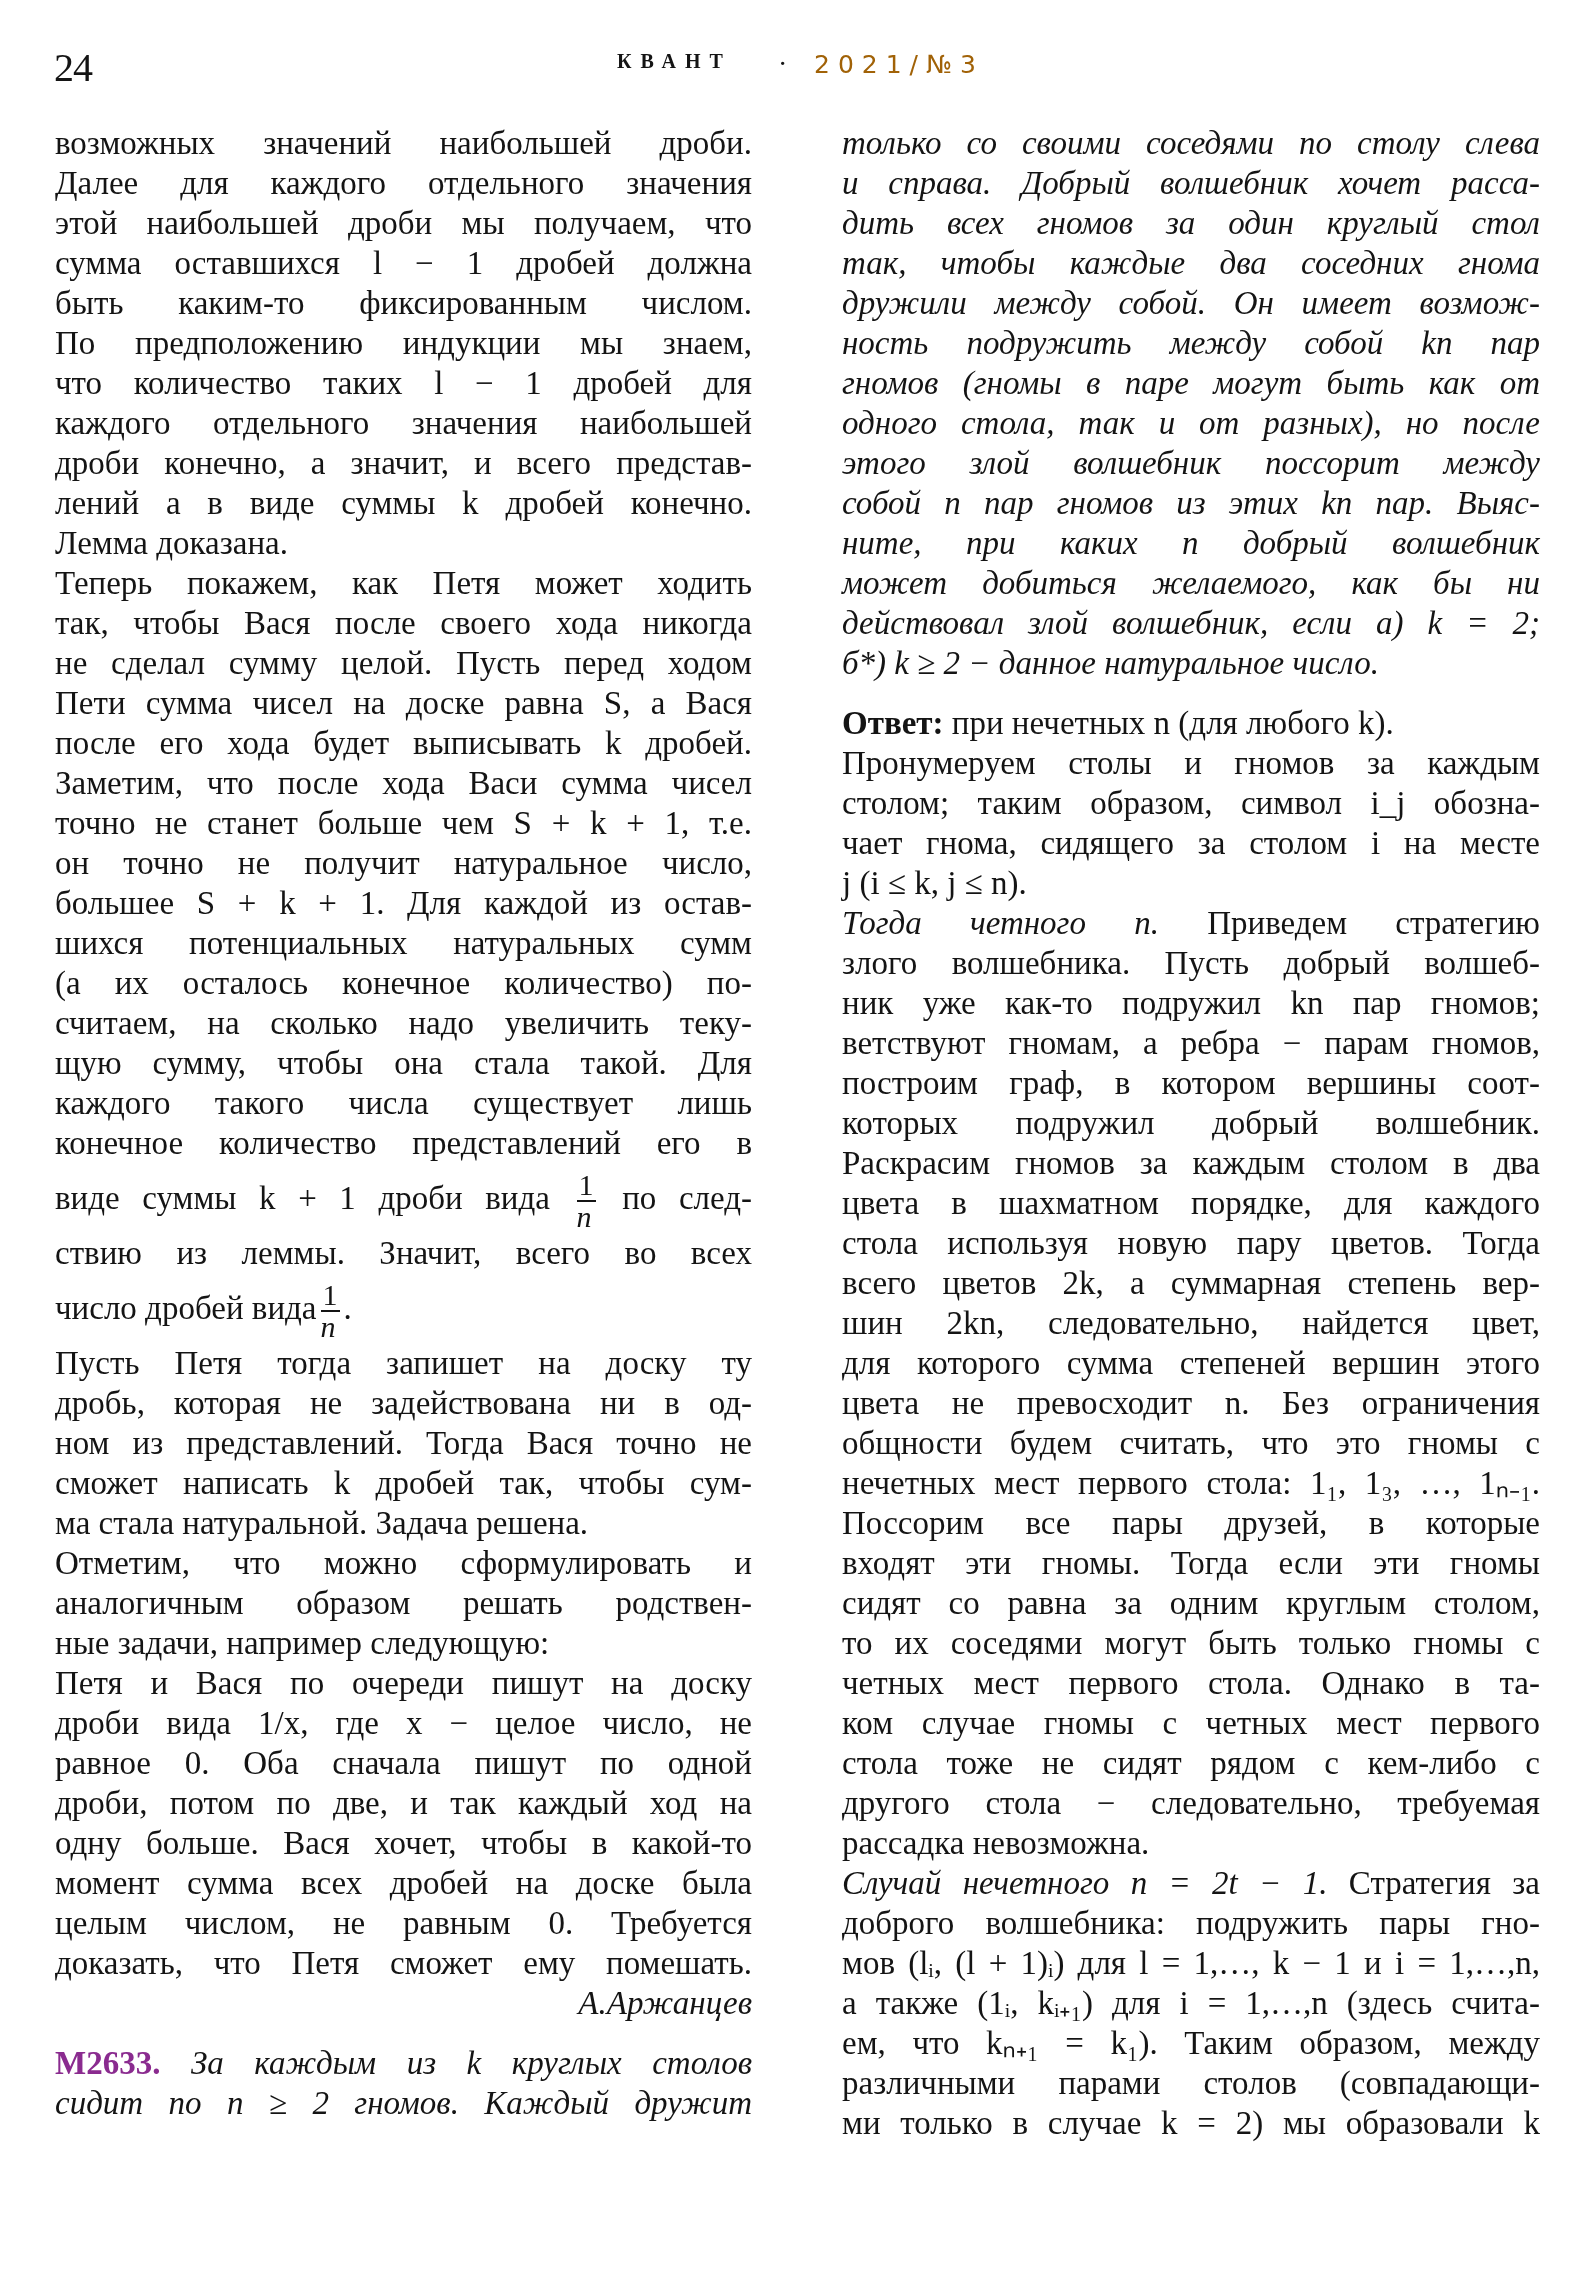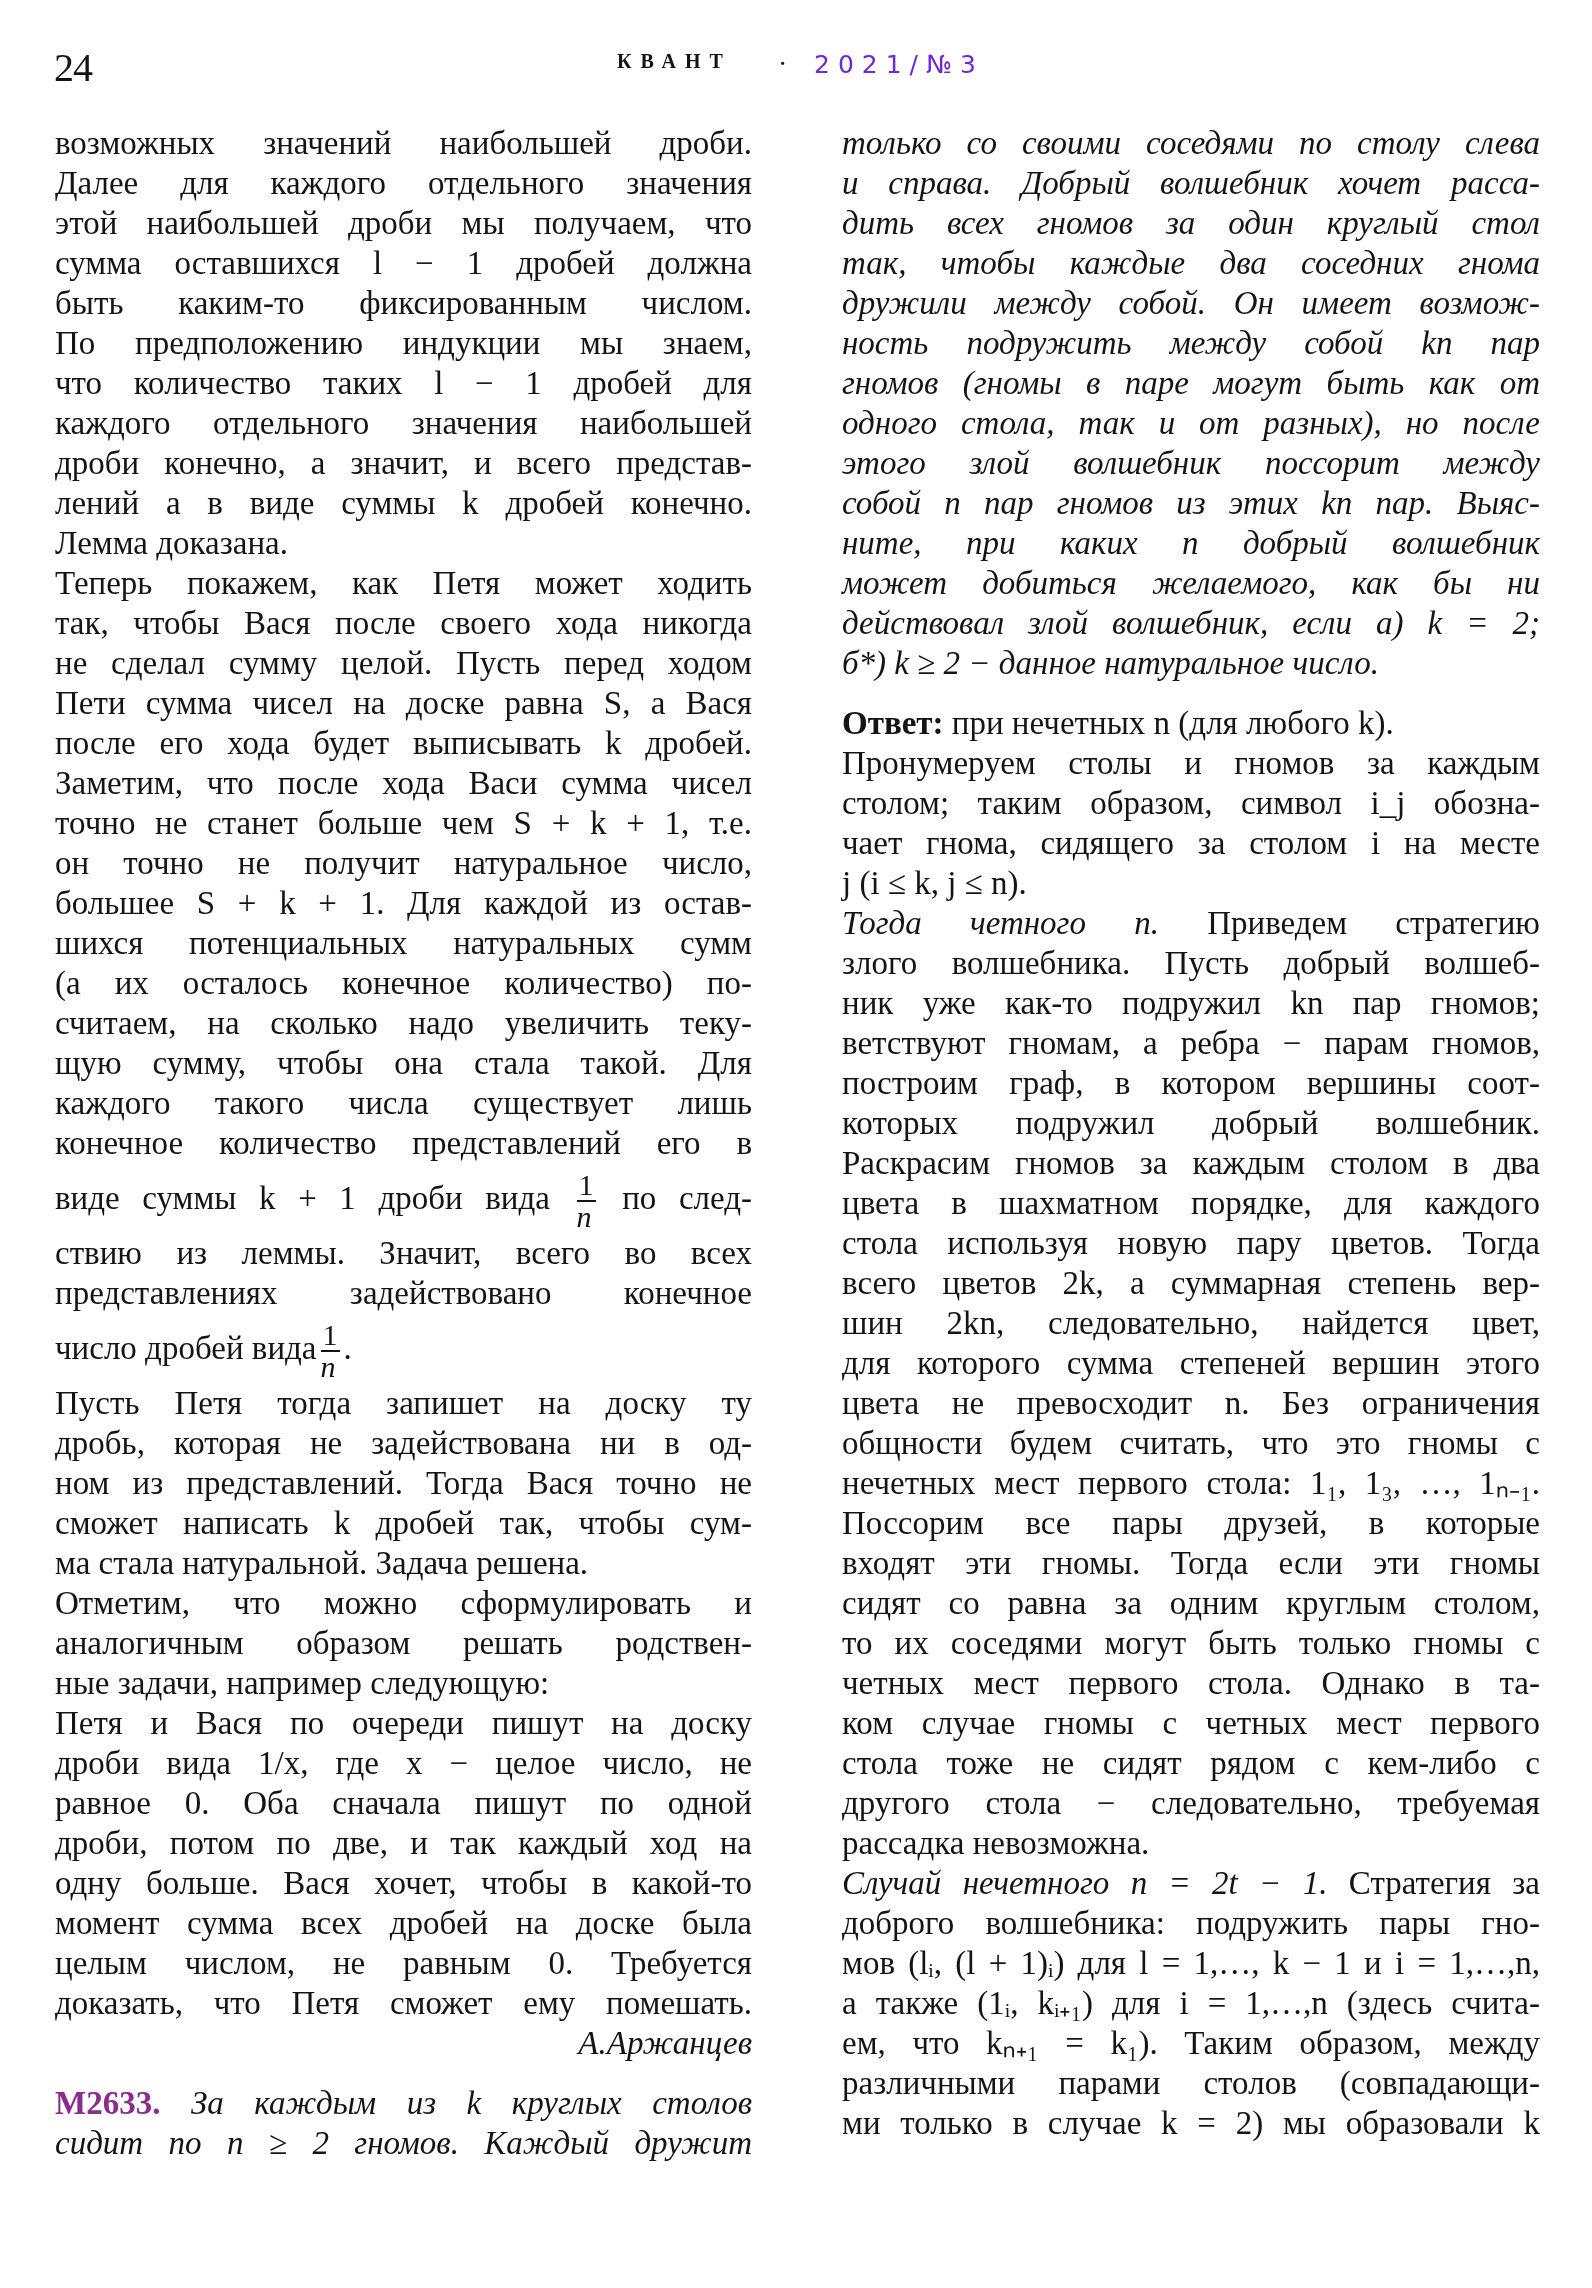--- a/index.html
+++ b/index.html
@@ -2,21 +2,21 @@
 <html><head>
 <meta charset="utf-8">
 <style>
   html, body { margin: 0; padding: 0; background: #ffffff; }
   body { width: 1592px; height: 2289px; position: relative; overflow: hidden;
          font-family: "Liberation Serif", "DejaVu Serif", serif; color: #141414; }
   .header { position: absolute; top: 38px; left: 0; width: 1592px; height: 50px; }
   .page-num { position: absolute; left: 54px; top: 6px; font-size: 40px; letter-spacing: -1px; }
   .journal { position: absolute; left: 617px; top: 12px; font-size: 20px; font-weight: bold; letter-spacing: 9px; }
   .dot { position: absolute; left: 778px; top: 10px; font-size: 28px; }
-  .issue { position: absolute; left: 814px; top: 12px; font-family: "DejaVu Sans", sans-serif; font-size: 25px; letter-spacing: 8px; color: #6d28d9; }
+  .issue { position: absolute; left: 814px; top: 12px; font-family: "DejaVu Sans", sans-serif; font-size: 25px; letter-spacing: 8px; color: #a16207; }
   .col { position: absolute; top: 123px; font-size: 33px; line-height: 40px; font-family: Liberation Serif, serif; }
   .col.left { left: 55px; width: 697px; }
   .col.right { left: 842px; width: 698px; }
   .ln { display: block; white-space: nowrap; text-align: justify; text-align-last: justify; height: 40px; }
   .ln.last { text-align-last: left; }
   .ln.right-al { text-align-last: right; text-align: center; }
   .it { font-style: italic; }
   .gap { height: 20px; display: block; }
   .tall { height: 70px; display: block; }
   .tall .ln { height: 70px; line-height: 70px; }
@@ -69,21 +69,20 @@
     </div>
   <div class="tall">
     <span class="ln">
       <span>виде суммы k + 1 дроби вида</span>
       <span class="frac"><span class="num">1</span><span class="den">n</span></span>
       <span>по след-</span>
     </span>
   </div>
   <div>
       <span class="ln">ствию из леммы. Значит, всего во всех</span>
-      <span class="ln">представлениях задействовано конечное</span>
     </div>
   <div class="tall">
     <span class="ln last">
       <span>число дробей вида</span><span class="frac"><span class="num">1</span><span class="den">n</span></span><span>.</span>
     </span>
   </div>
   <div>
       <span class="ln">Пусть Петя тогда запишет на доску ту</span>
       <span class="ln">дробь, которая не задействована ни в од-</span>
       <span class="ln">ном из представлений. Тогда Вася точно не</span>

